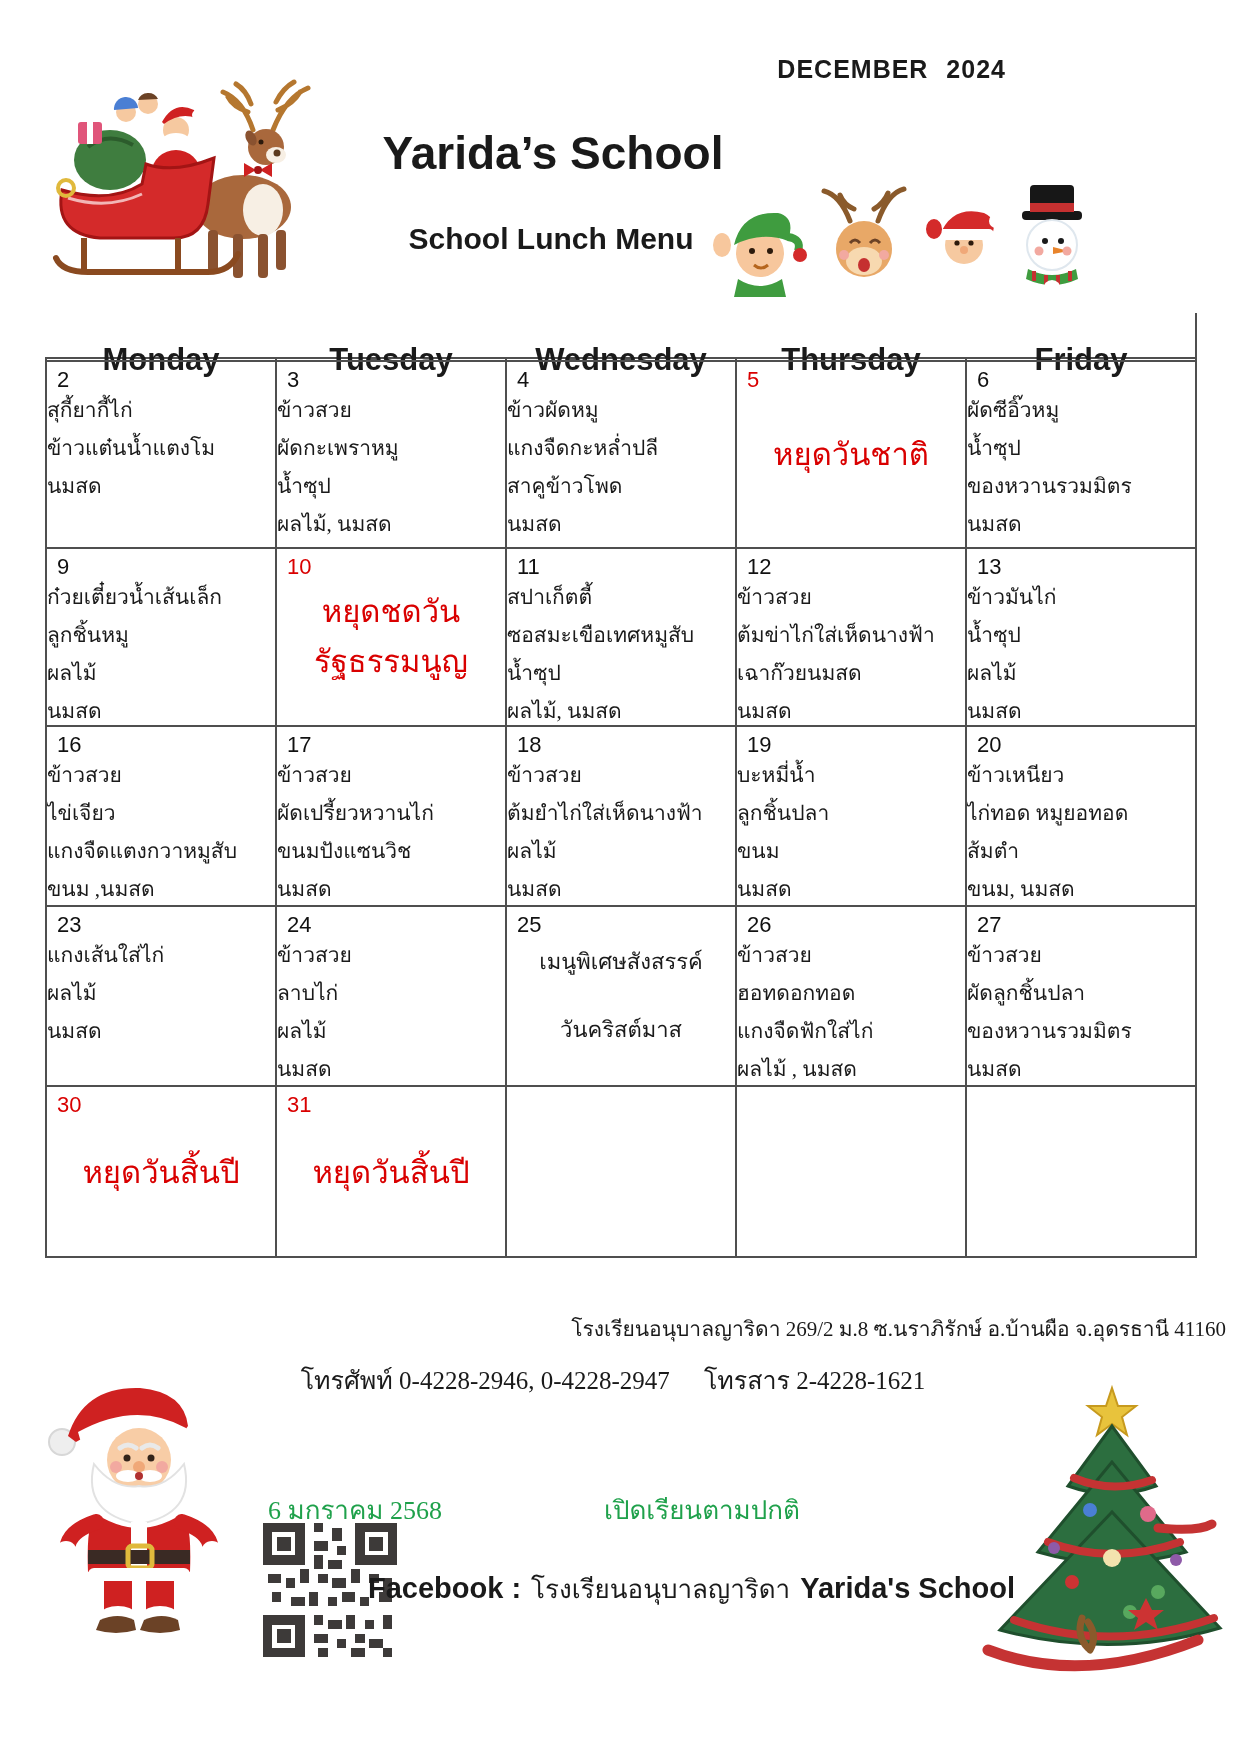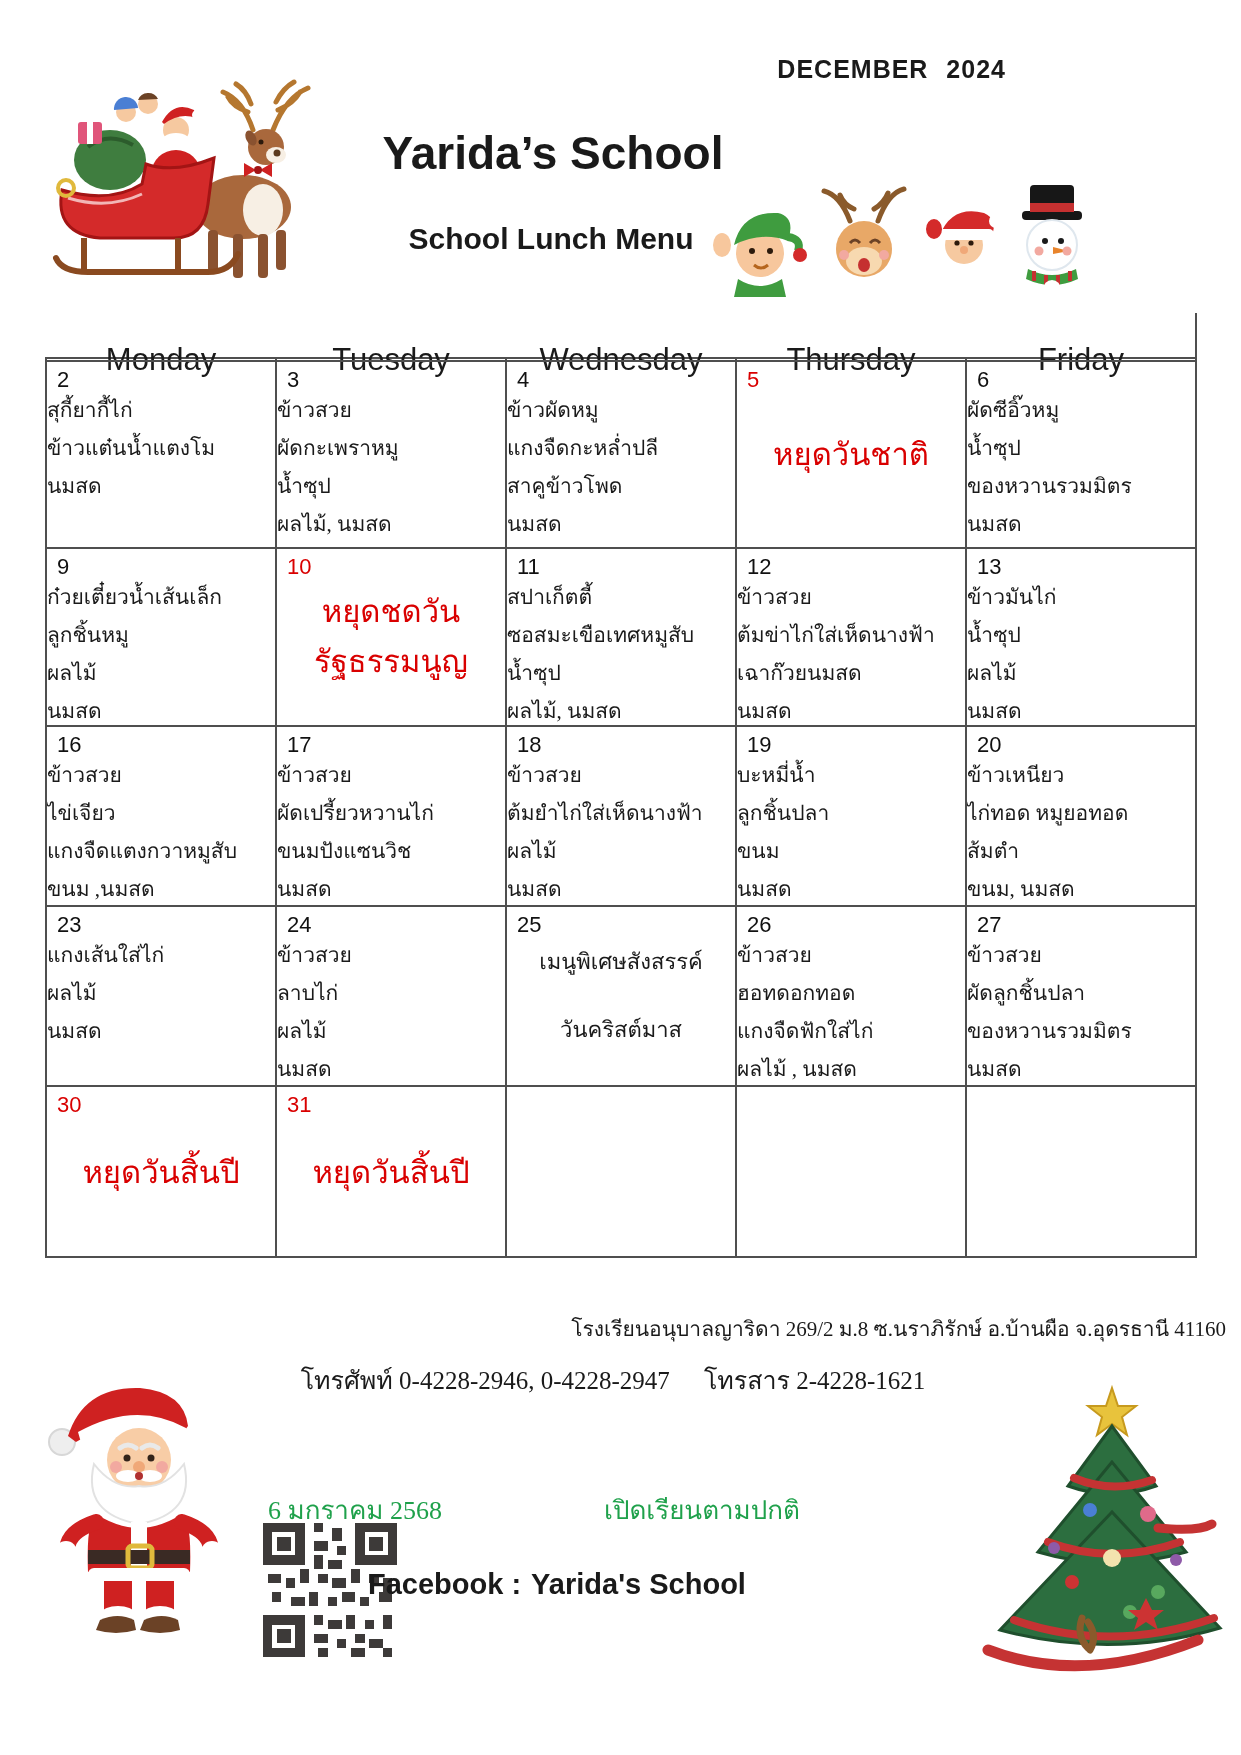--- a/index.html
+++ b/index.html
@@ -28,21 +28,21 @@
   .illu.qr{left:263px;top:1523px;}
 
   
   .calendar{position:absolute;left:45px;top:313px;width:1152px;height:945px;
             display:grid;grid-template-columns:repeat(5,1fr);
             grid-template-rows:47px 187px 178px 180px 180px 173px;
             border-right:2px solid var(--border-gray);border-bottom:2px solid var(--border-gray);
             background:#fff;}
   .calendar>*{border-left:2px solid var(--border-gray);border-top:2px solid var(--border-gray);}
   .day-header{display:flex;align-items:center;justify-content:center;
-              font-size:31px;font-weight:400;margin-top:44px;}
+              font-size:31px;font-weight:700;margin-top:44px;}
   .cell{position:relative;overflow:hidden;}
   .cell .date{position:absolute;top:5px;left:10px;font-size:22px;color:#111;}
   .cell.holiday .date{color:var(--holiday-red);}
   .cell .lines{margin-top:29px;
                font-family:"Liberation Serif",serif;font-size:21px;line-height:38px;}
   .cell.holiday .lines{position:absolute;inset:0;margin:0;display:flex;flex-direction:column;
                justify-content:center;align-items:center;color:var(--holiday-red);
                font-size:31px;line-height:50px;}
   .cell.special .lines{position:absolute;inset:0;margin:0;display:flex;flex-direction:column;
                justify-content:center;align-items:center;font-size:22px;line-height:44px;gap:24px;}
@@ -415,20 +415,21 @@
     </g>
     <g fill="#3d3a39">
       <rect x="3" y="3" width="3" height="3"></rect>
         <rect x="23" y="3" width="3" height="3"></rect>
         <rect x="3" y="23" width="3" height="3"></rect>
     </g>
   </svg>
 
   <div class="facebook">
     <span class="fb-pre">Facebook :</span>
+    <span class="fb-thai">โรงเรียนอนุบาลญาริดา</span>
     <span class="fb-lat">Yarida's School</span>
   </div>
 
   <svg class="illu santa-big" width="205" height="275" viewBox="0 0 205 275">
     <circle cx="26" cy="70" r="13" fill="#eeeeee" stroke="#d7d7d7" stroke-width="2"></circle>
     <path d="M32,64 Q48,14 104,16 Q148,20 152,54 L146,62 Q100,34 40,70 Z" fill="#cf2121"></path>
     <path d="M42,60 Q100,28 150,56 L154,70 Q100,44 46,74 Z" fill="#ffffff"></path>
     <circle cx="103" cy="88" r="32" fill="#f8cda6"></circle>
     <path d="M84,76 q8,-6 16,0 M106,76 q8,-6 16,0" stroke="#e9e9e9" stroke-width="5" fill="none" stroke-linecap="round"></path>
     <circle cx="91" cy="86" r="3.5" fill="#33241a"></circle>

